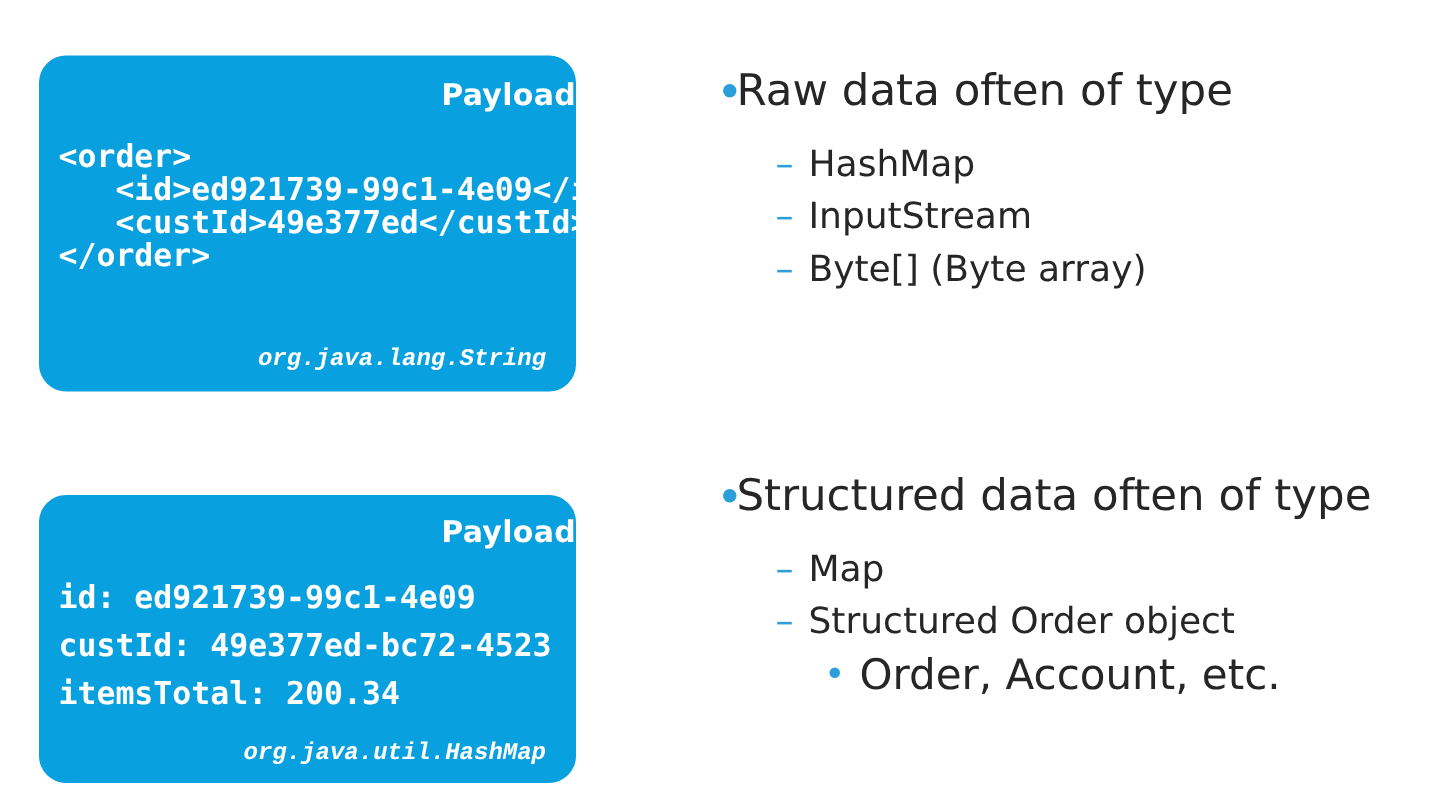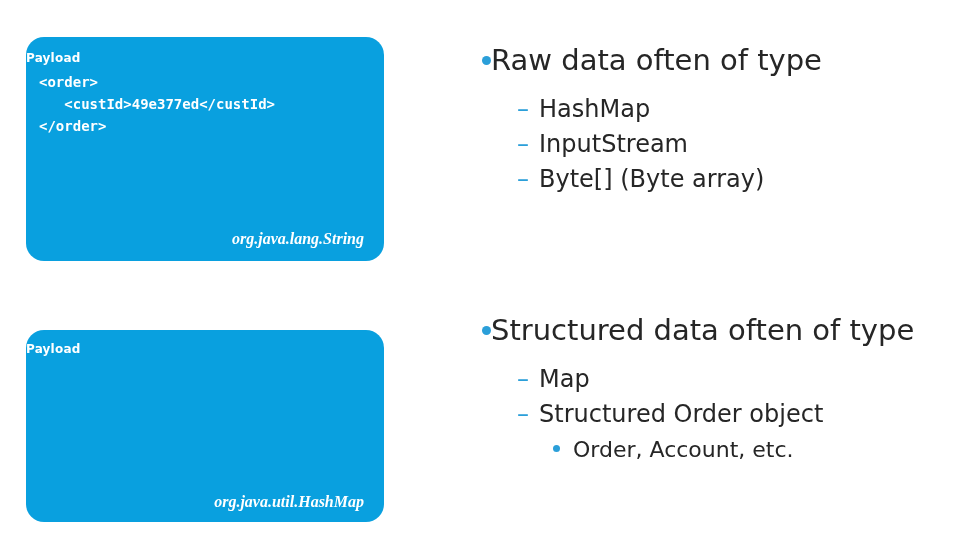--- a/index.html
+++ b/index.html
@@ -24,43 +24,43 @@
     left: 26px;
     width: 358px;
     background: var(--accent-blue);
     border-radius: 18px;
     color: var(--box-text);
   }
   .box-1 { top: 37px; height: 224px; }
   .box-2 { top: 330px; height: 192px; }
 
   .box-title {
-    text-align: left;
-    font-size: 12px;
+    text-align: right;
+    font-size: 20px;
     font-weight: bold;
     padding-top: 14px;
     letter-spacing: 0.2px;
   }
   .box-2 .box-title { padding-top: 12px; }
 
   .code-block {
     font-family: "DejaVu Sans Mono", "Liberation Mono", monospace;
     font-weight: bold;
-    font-size: 14px;
-    margin: 6px 0 0 13px;
+    font-size: 21px;
+    margin: 18px 0 0 13px;
   }
   .code-line { white-space: pre; line-height: 22px; }
   .box-2 .code-block { margin-top: 16px; }
   .box-2 .code-line { line-height: 32px; }
 
   .box-footer {
     position: absolute;
     right: 20px;
     bottom: 13px;
-    font-family: Liberation Serif, serif;
+    font-family: Liberation Mono, monospace;
     font-style: italic;
     font-weight: bold;
     font-size: 16px;
   }
   .box-2 .box-footer { bottom: 11px; }
 
   
   .bullet-section { position: absolute; left: 472px; }
   .section-1 { top: 42px; }
   .section-2 { top: 312px; }
@@ -95,48 +95,54 @@
     flex: 0 0 auto;
     color: var(--bullet-blue);
     font-size: 24px;
   }
 
   .l3-row {
     display: flex;
     align-items: flex-start;
     margin-left: 81px;
     gap: 13px;
-    font-size: 22px;
+    font-size: 28px;
     line-height: 36px;
     white-space: nowrap;
     text-align: right;
   }
   .dot-l3 {
     flex: 0 0 auto;
     width: 7px; height: 7px;
     border-radius: 50%;
     background: var(--bullet-blue);
     margin-top: 13px;
   }
 </style>
 </head>
 <body>
 
 <div class="payload-box box-1">
   <div class="box-title">Payload</div>
   <div class="code-block">
     <div class="code-line">&lt;order&gt;</div>
+    <div class="code-line">   &lt;id&gt;ed921739-99c1-4e09&lt;/id&gt;</div>
     <div class="code-line">   &lt;custId&gt;49e377ed&lt;/custId&gt;</div>
     <div class="code-line">&lt;/order&gt;</div>
   </div>
   <div class="box-footer">org.java.lang.String</div>
 </div>
 
 <div class="payload-box box-2">
   <div class="box-title">Payload</div>
+  <div class="code-block">
+    <div class="code-line">id: ed921739-99c1-4e09</div>
+    <div class="code-line">custId: 49e377ed-bc72-4523</div>
+    <div class="code-line">itemsTotal: 200.34</div>
+  </div>
   <div class="box-footer">org.java.util.HashMap</div>
 </div>
 
 <div class="bullet-section section-1">
   <div class="l1-row">
     <span class="dot-l1"></span>
     <span>Raw data often of type</span>
   </div>
   <div class="l2-row">
     <span class="dash-l2">–</span>

